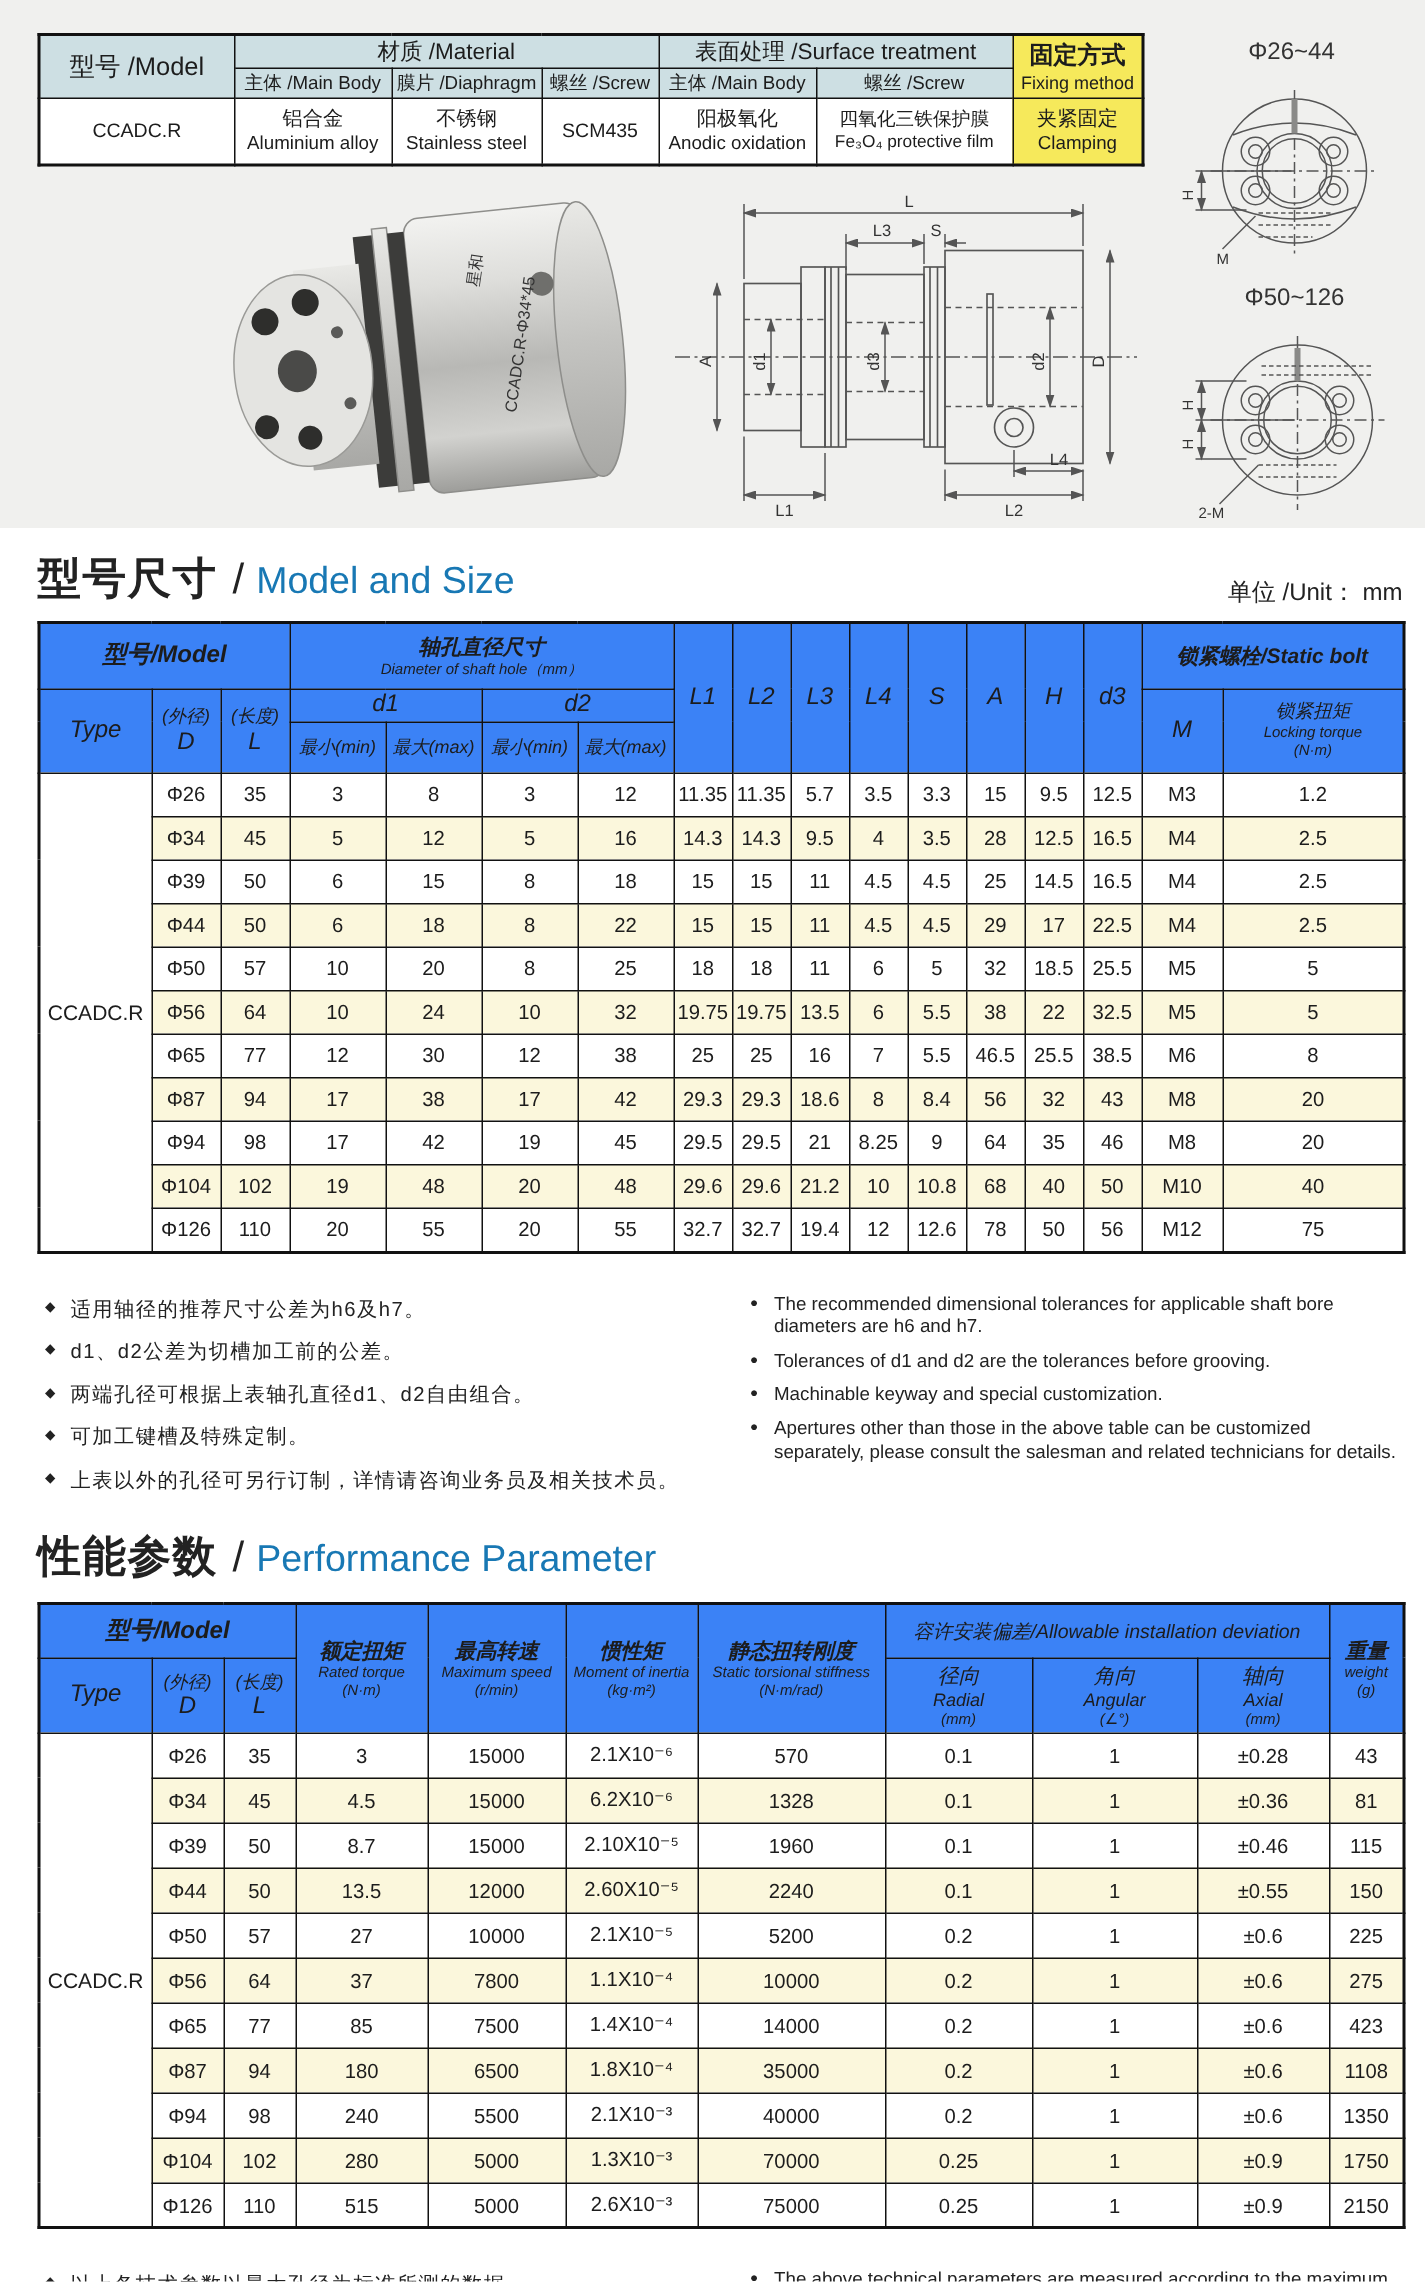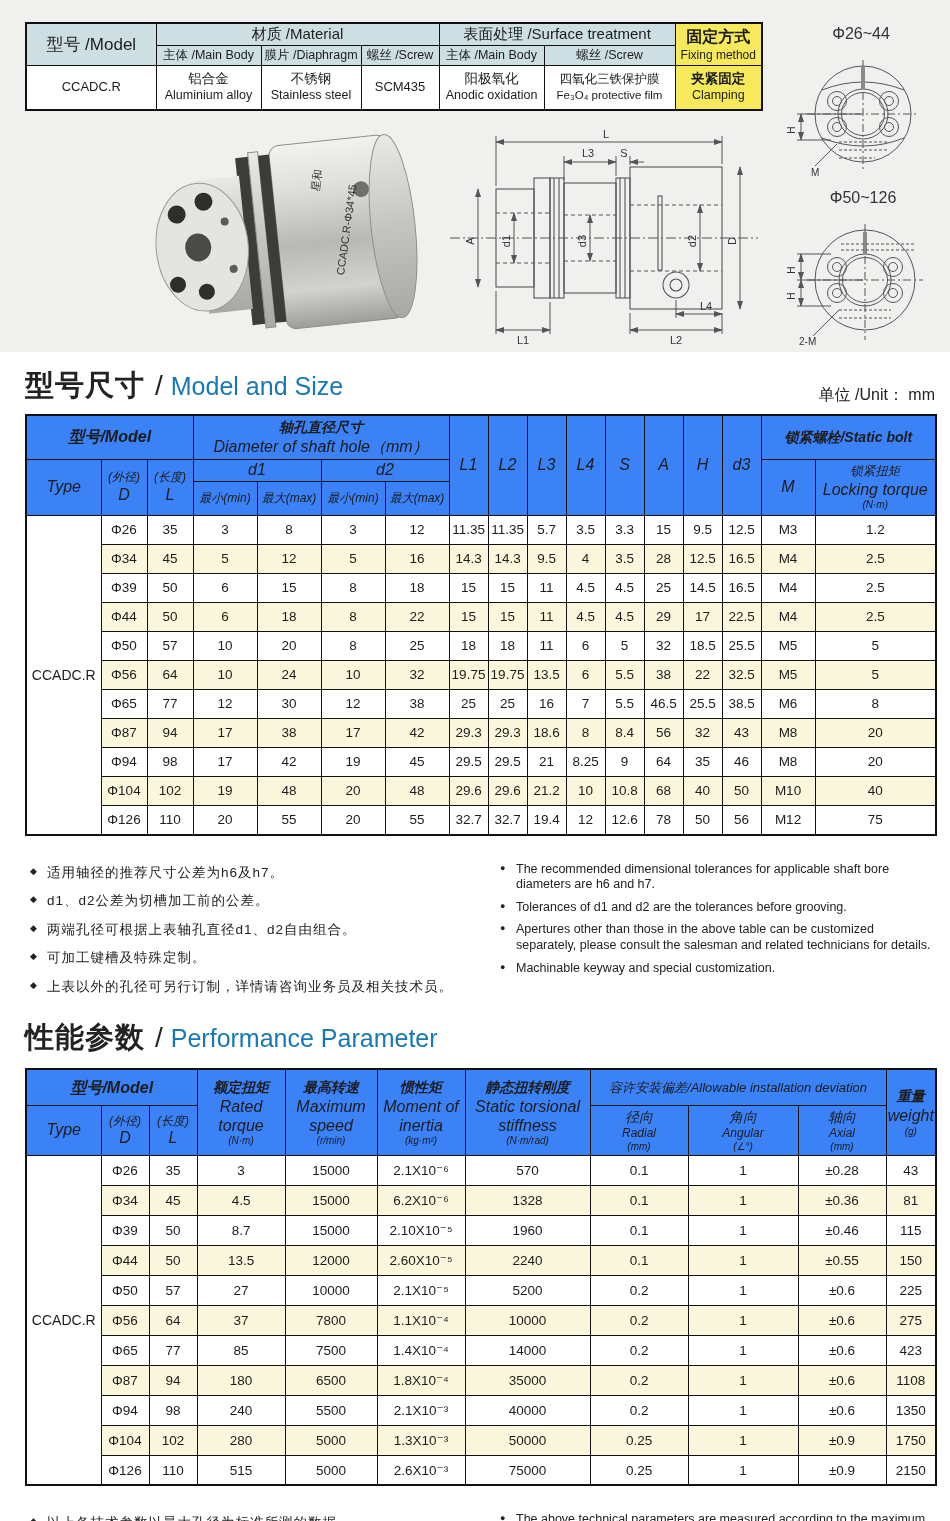--- a/index.html
+++ b/index.html
@@ -39,21 +39,21 @@
   .data-table{border-collapse:collapse;table-layout:fixed;width:910px;margin:8px 0 0 25px;
               border:2.5px solid #111;}
   .data-table th,.data-table td{border:1.4px solid #111;text-align:center;vertical-align:middle;padding:0 1px;}
   .data-table th{background:#3b82f6;font-weight:normal;font-style:italic;}
   .data-table td{background:#fff;font-size:13.5px;height:28px;}
   .data-table tr.alt td{background:#fbf7dc;}
   .data-table td.type-cell{background:#fff;font-size:14px;}
   .h-big{font-size:16px;}
   .h-zh{display:block;font-size:14px;font-weight:bold;line-height:1.35;}
   .h-zh-lg{display:block;font-size:16px;font-weight:bold;line-height:1.4;}
-  .h-en{display:block;font-size:16px;line-height:1.2;}
+  .h-en{display:block;font-size:10px;line-height:1.2;}
   .h-unit{display:block;font-size:10px;line-height:1.25;}
   .h-minmax{font-size:12px;margin-left:35px;}
   .h-paren{display:block;font-size:12px;line-height:1.2;}
   .h-dl{display:block;font-size:16px;line-height:1.2;}
   .row1-h{height:44px;}
   .row2-h{height:22px;}
   .row3-h{height:34px;}
 
   
   .notes-row{display:flex;padding:26px 15px 0 30px;gap:24px;}
@@ -113,21 +113,21 @@
         <td>SCM435</td>
         <td class="two-line">
           <span class="zh-line">阳极氧化</span>
           <span class="en-line">Anodic oxidation</span>
         </td>
         <td class="two-line">
           <span class="zh-line" style="font-size:12.5px">四氧化三铁保护膜</span>
           <span class="en-line" style="font-size:11.5px">Fe₃O₄ protective film</span>
         </td>
         <td class="two-line yellow">
-          <span class="zh-line" style="font-weight:bold">夹紧固定</span>
+          <span class="zh-line" style="font-weight:normal">夹紧固定</span>
           <span class="en-line">Clamping</span>
         </td>
       </tr>
     </tbody>
       </table>
 
     <svg class="drawing-svg" style="position:absolute;left:128px;top:130px;" width="332" height="218" viewBox="0 0 332 218">
       <defs>
         <linearGradient id="metal" x1="0" y1="0" x2="0" y2="1">
           <stop offset="0" stop-color="#f2f2f0"></stop>
@@ -585,22 +585,22 @@
     <ul class="notes notes-zh">
         <li>适用轴径的推荐尺寸公差为h6及h7。</li>
         <li>d1、d2公差为切槽加工前的公差。</li>
         <li>两端孔径可根据上表轴孔直径d1、d2自由组合。</li>
         <li>可加工键槽及特殊定制。</li>
         <li>上表以外的孔径可另行订制，详情请咨询业务员及相关技术员。</li>
       </ul>
     <ul class="notes notes-en">
         <li>The recommended dimensional tolerances for applicable shaft bore diameters are h6 and h7.</li>
         <li>Tolerances of d1 and d2 are the tolerances before grooving.</li>
+        <li>Machinable keyway and special customization.</li>
         <li>Apertures other than those in the above table can be customized separately, please consult the salesman and related technicians for details.</li>
-        <li>Machinable keyway and special customization.</li>
       </ul>
   </div>
 
   <div class="sec-title">
     <span class="t-zh">性能参数</span>
     <span class="t-slash">/</span>
     <span class="t-en">Performance Parameter</span>
   </div>
 
   <table class="data-table" style="margin-top:10px;">
@@ -787,21 +787,21 @@
           <td>1</td>
           <td>±0.6</td>
           <td>1350</td>
         </tr>
         <tr class="alt" style="height: 30px;">
           <td>Φ104</td>
           <td>102</td>
           <td>280</td>
           <td>5000</td>
           <td>1.3X10⁻³</td>
-          <td>50000</td>
+          <td>70000</td>
           <td>0.25</td>
           <td>1</td>
           <td>±0.9</td>
           <td>1750</td>
         </tr>
         <tr style="height: 30px;">
           <td>Φ126</td>
           <td>110</td>
           <td>515</td>
           <td>5000</td>

